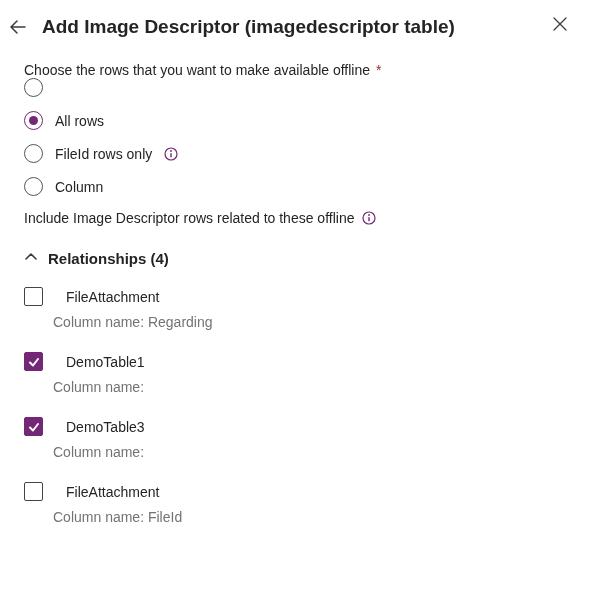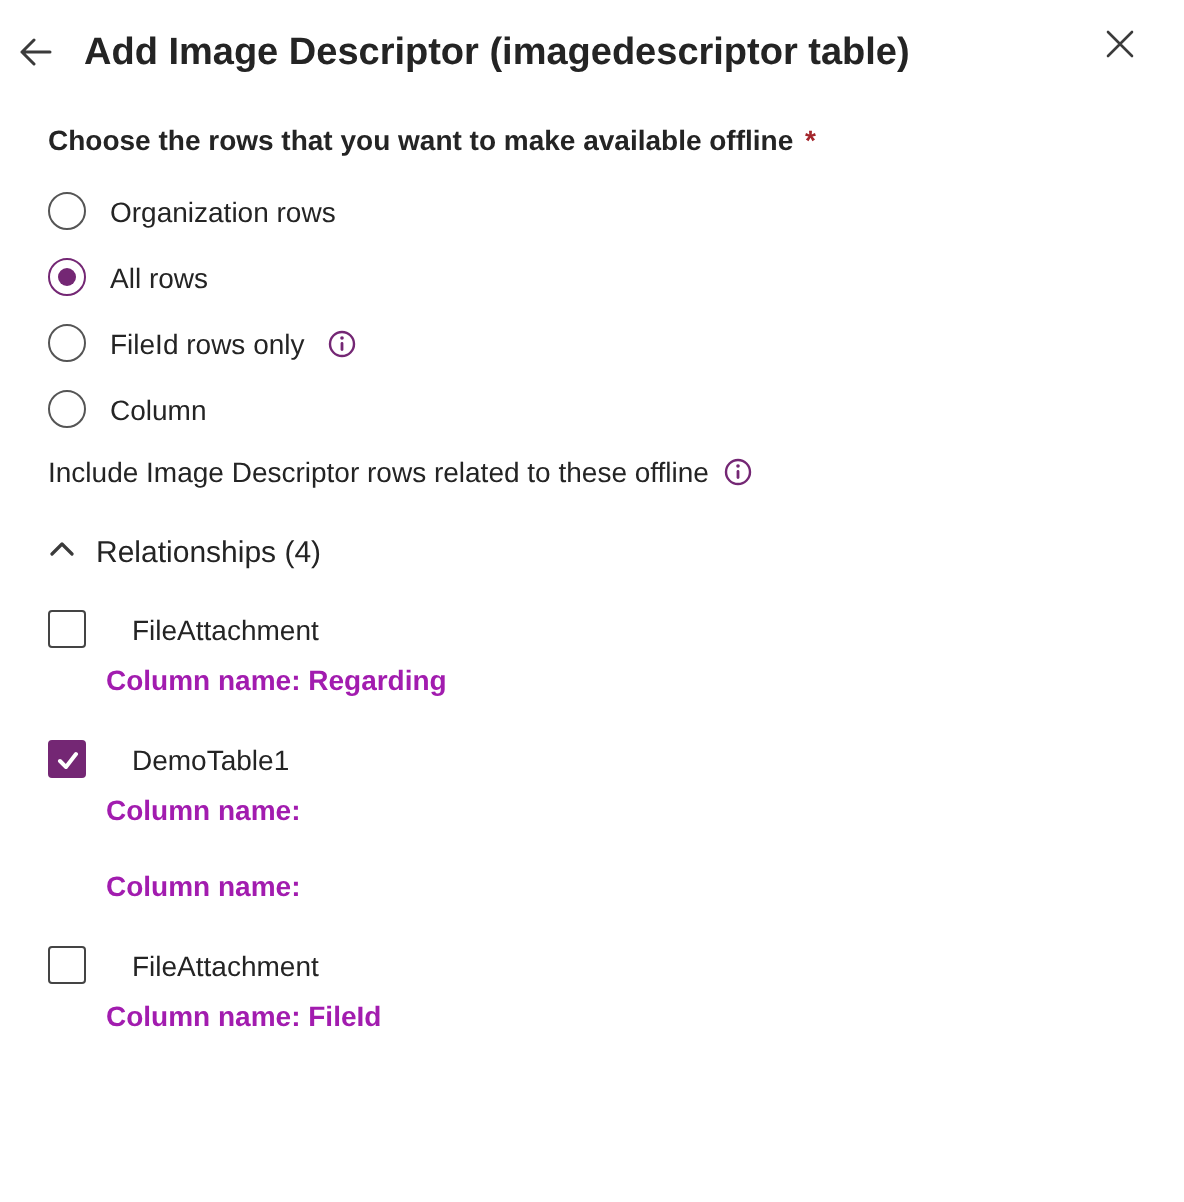--- a/index.html
+++ b/index.html
@@ -13,20 +13,21 @@
     margin: 0;
     width: 592px;
     height: 601px;
     font-family: "Segoe UI", -apple-system, Arial, sans-serif;
     color: var(--text);
     background: #fff;
     overflow: hidden;
   }
   .header {
     display: flex;
+    align-items: center;
     padding: 16px 20px 0 8px;
   }
   .back-arrow {
     flex: 0 0 auto;
     width: 20px;
     height: 20px;
     display: flex;
     align-items: center;
     justify-content: center;
     color: #3b3b3b;
@@ -49,22 +50,21 @@
     color: #3b3b3b;
     cursor: pointer;
     margin-top: -6px;
   }
   .close-x svg { display: block; }
   .content {
     padding: 24px 24px 0 24px;
   }
   .section-label {
     font-size: 14px;
-    font-weight: 700;
-    margin-bottom: 18px;
+    font-weight: 400;
   }
   .section-label .req { color: #a4262c; margin-left: 2px; }
   .radio-group {}
   .radio-row {
     display: flex;
     align-items: center;
     gap: 12px;
     margin: 0 0 14px 0;
     cursor: pointer;
   }
@@ -102,21 +102,21 @@
     align-items: center;
     gap: 8px;
     font-size: 14px;
     margin: 14px 0 24px 0;
   }
   .relationships-header {
     display: flex;
     align-items: flex-start;
     gap: 10px;
     font-size: 15px;
-    font-weight: 400;
+    font-weight: 700;
     margin-bottom: 20px;
     cursor: pointer;
   }
   .chevron {
     width: 14px;
     height: 14px;
     display: flex;
     align-items: center;
     justify-content: center;
     color: #3b3b3b;
@@ -149,23 +149,22 @@
     width: 12px;
     height: 12px;
     color: #fff;
   }
   .checkmark svg { display: block; }
   .rel-name {
     font-size: 14px;
   }
   .rel-sub {
     font-size: 14px;
-    color: #a21caf;
+    color: #737373;
     margin: 8px 0 0 29px;
-    font-weight: bold;
   }
 </style>
 </head>
 <body>
 
 <div class="header">
   <div class="back-arrow">
     <svg width="16" height="16" viewBox="0 0 16 16">
         <path d="M7 2 L1 8 L7 14 M1 8 H15" stroke="currentColor" stroke-width="1.5" fill="none" stroke-linecap="round" stroke-linejoin="round"></path>
       </svg>
@@ -181,21 +180,20 @@
 <div class="content">
 
   <div class="section-label">
     <span>Choose the rows that you want to make available offline</span>
     <span class="req">*</span>
   </div>
 
   <div class="radio-group" id="radio-group">
       <div class="radio-row">
         <div class="radio-circle"></div>
-        <span class="radio-label">Organization rows</span>
       </div>
       <div class="radio-row">
         <div class="radio-circle selected">
           <div class="radio-dot"></div>
         </div>
         <span class="radio-label">All rows</span>
       </div>
       <div class="radio-row">
         <div class="radio-circle"></div>
         <span class="radio-label">FileId rows only</span>
@@ -248,20 +246,30 @@
               <svg width="12" height="12" viewBox="0 0 12 12">
                 <path d="M2 6.5 L5 9.5 L10 3" stroke="currentColor" stroke-width="2" fill="none" stroke-linecap="round" stroke-linejoin="round"></path>
               </svg>
             </span>
           </div>
           <span class="rel-name">DemoTable1</span>
         </div>
         <div class="rel-sub"><span>Column name:</span></div>
       </div>
       <div class="rel-item">
+        <div class="rel-top">
+          <div class="checkbox checked">
+            <span class="checkmark">
+              <svg width="12" height="12" viewBox="0 0 12 12">
+                <path d="M2 6.5 L5 9.5 L10 3" stroke="currentColor" stroke-width="2" fill="none" stroke-linecap="round" stroke-linejoin="round"></path>
+              </svg>
+            </span>
+          </div>
+          <span class="rel-name">DemoTable3</span>
+        </div>
         <div class="rel-sub"><span>Column name:</span></div>
       </div>
       <div class="rel-item">
         <div class="rel-top">
           <div class="checkbox"></div>
           <span class="rel-name">FileAttachment</span>
         </div>
         <div class="rel-sub"><span>Column name:</span><span> FileId</span></div>
       </div>
     </div>

